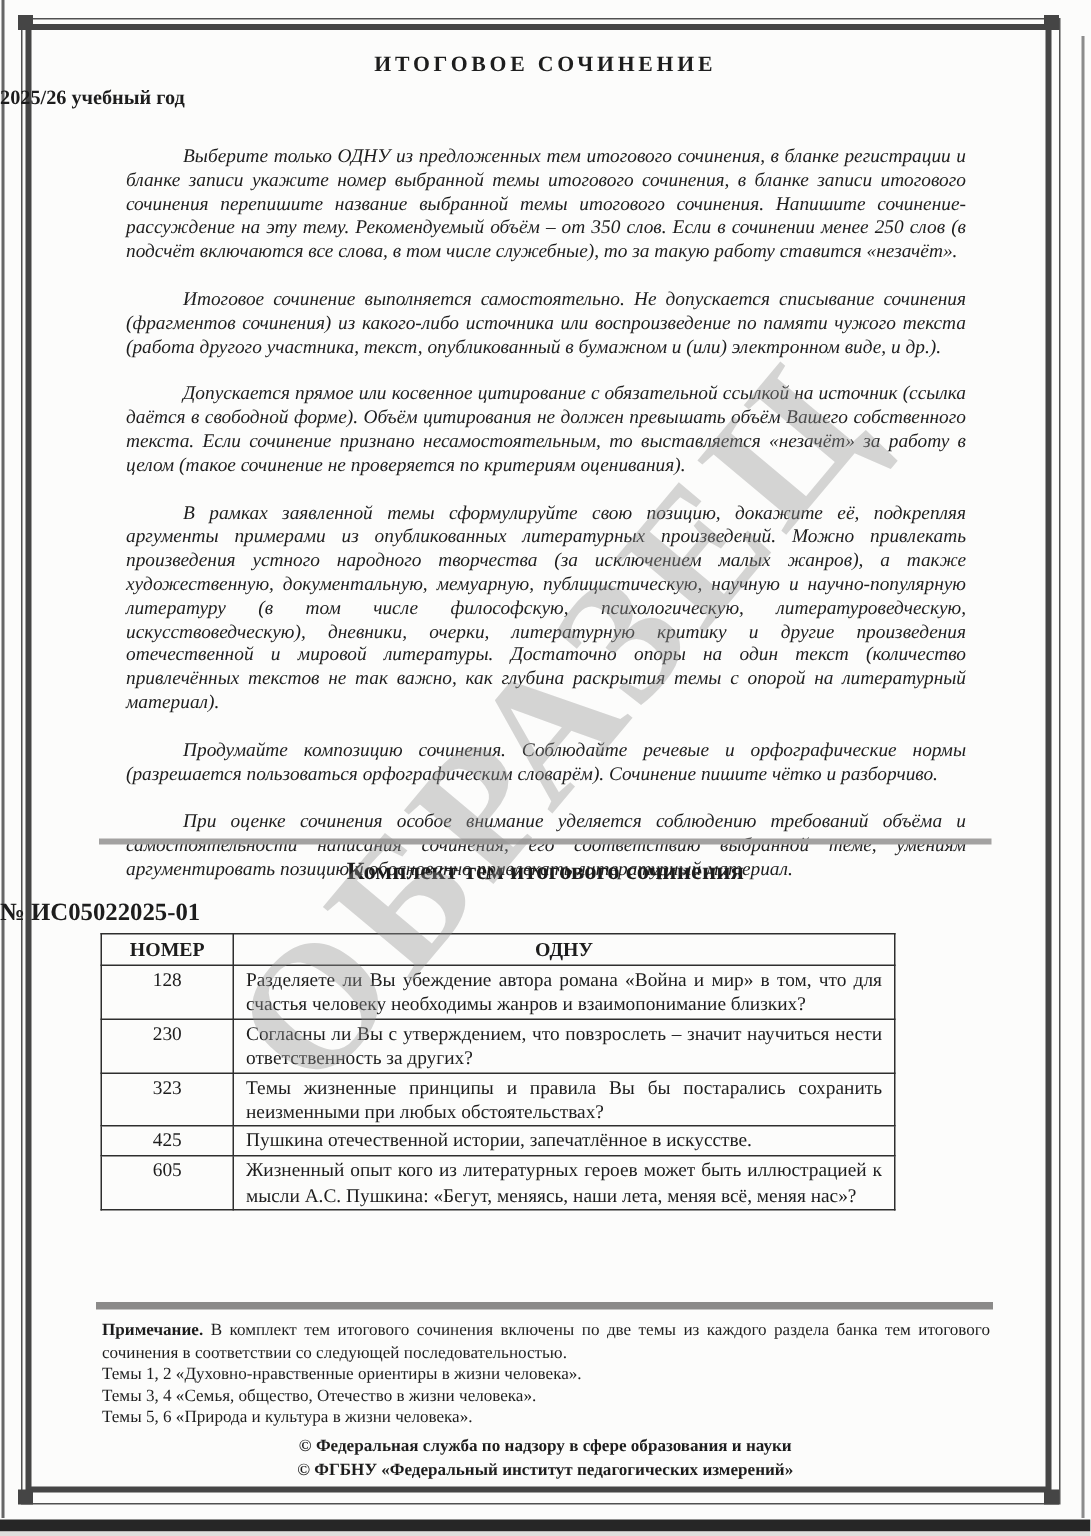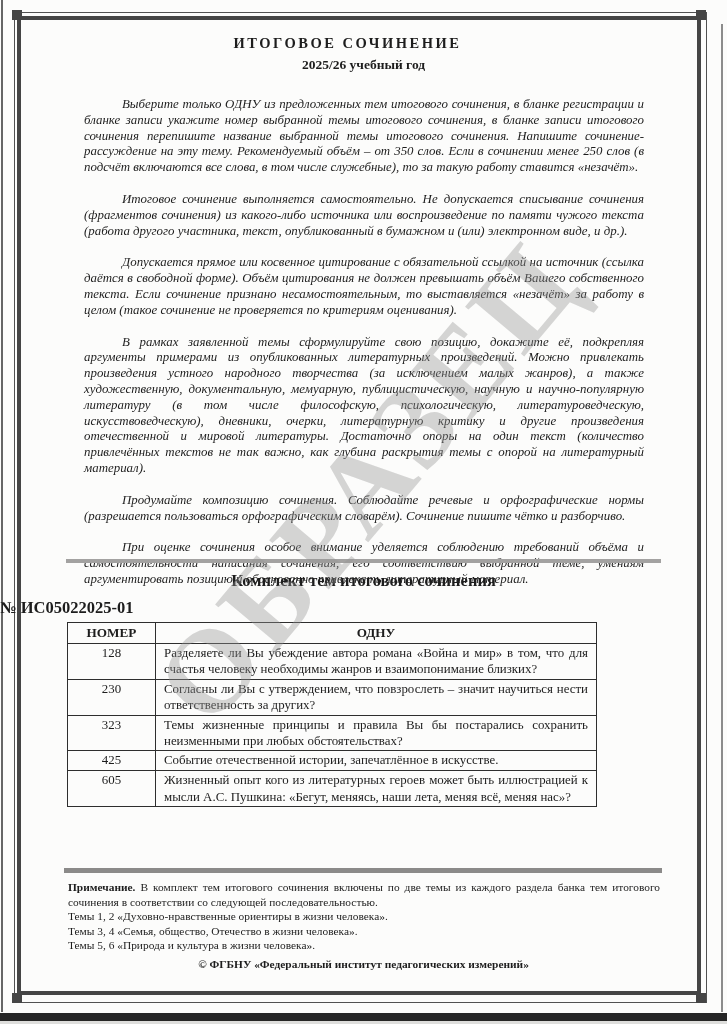--- a/index.html
+++ b/index.html
@@ -19,22 +19,22 @@
   .scan-bottom2{left:0;top:1021px;width:727px;height:3px;background:#dededc;}
   
   .frame-outer{left:14px;top:12px;width:693px;height:991px;border:1.5px solid #515151;box-sizing:border-box;}
   .frame-inner{left:17px;top:16px;width:684px;height:979px;border:4px solid #454545;box-sizing:border-box;}
   .corner{width:10px;height:10px;background:#454545;}
   .corner.tl{left:12px;top:10px;}
   .corner.tr{left:696px;top:10px;}
   .corner.bl{left:12px;top:993px;}
   .corner.br{left:696px;top:993px;}
   
-  .doc-title{left:0;top:35px;width:695px;text-align:center;font-weight:bold;font-size:14.5px;letter-spacing:2.5px;}
-  .doc-subtitle{left:0;top:57px;width:727px;text-align:center;font-weight:bold;font-size:13.5px;}
+  .doc-title{left:16px;top:35px;width:695px;text-align:center;font-weight:bold;font-size:14.5px;letter-spacing:2.5px;}
+  .doc-subtitle{left:0;top:57px;width:727px;font-weight:bold;font-size:13.5px;}
   
   .instructions{left:68px;top:81px;width:592px;font-style:italic;font-size:12.9px;line-height:15.8px;text-align:justify;}
   .instructions p{margin:16px;text-indent:38px;}
   
   .divider1{left:66px;top:559px;width:595px;height:4px;background:#a3a2a1;}
   .divider2{left:64px;top:868px;width:598px;height:5px;background:#8b8a89;}
   
   .set-heading{left:0;top:571px;width:727px;text-align:center;font-weight:bold;font-size:16.5px;}
   .set-number{left:0;top:598px;width:671px;font-weight:bold;font-size:16.5px;}
   
@@ -115,37 +115,38 @@
       <tr>
         <td class="num">230</td>
         <td class="topic">Согласны ли Вы с утверждением, что повзрослеть – значит научиться нести ответственность за других?</td>
       </tr>
       <tr>
         <td class="num">323</td>
         <td class="topic">Темы жизненные принципы и правила Вы бы постарались сохранить неизменными при любых обстоятельствах?</td>
       </tr>
       <tr>
         <td class="num">425</td>
-        <td class="topic">Событие отечественной истории, запечатлённое в искусстве.</td>
+        <td class="topic">Пушкина отечественной истории, запечатлённое в искусстве.</td>
       </tr>
       <tr>
         <td class="num">605</td>
         <td class="topic">Жизненный опыт кого из литературных героев может быть иллюстрацией к мысли А.С. Пушкина: «Бегут, меняясь, наши лета, меняя всё, меняя нас»?</td>
       </tr>
     </tbody>
   </table>
 
   <div class="abs divider2"></div>
 
   <div class="abs note">
     <p><span class="lbl">Примечание.</span><span> В комплект тем итогового сочинения включены по две темы из каждого раздела банка тем итогового сочинения в соответствии со следующей последовательностью.</span></p>
     <p>Темы 1, 2 «Духовно-нравственные ориентиры в жизни человека».</p>
     <p>Темы 3, 4 «Семья, общество, Отечество в жизни человека».</p>
     <p>Темы 5, 6 «Природа и культура в жизни человека».</p>
   </div>
 
   <div class="abs copyright">
+    <div>© Федеральная служба по надзору в сфере образования и науки</div>
     <div>© ФГБНУ «Федеральный институт педагогических измерений»</div>
   </div>
 
 </div>
 
 <div class="abs watermark">ОБРАЗЕЦ</div>
 
 </body></html>

